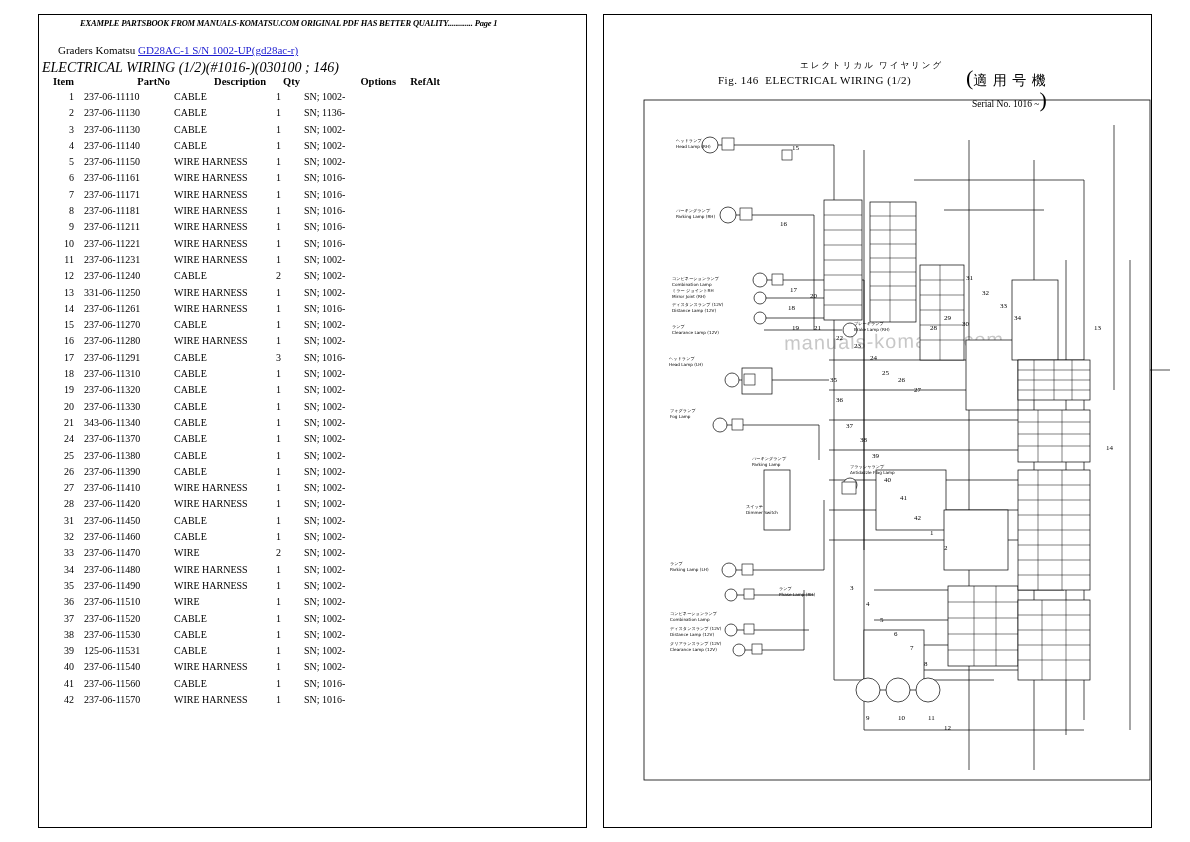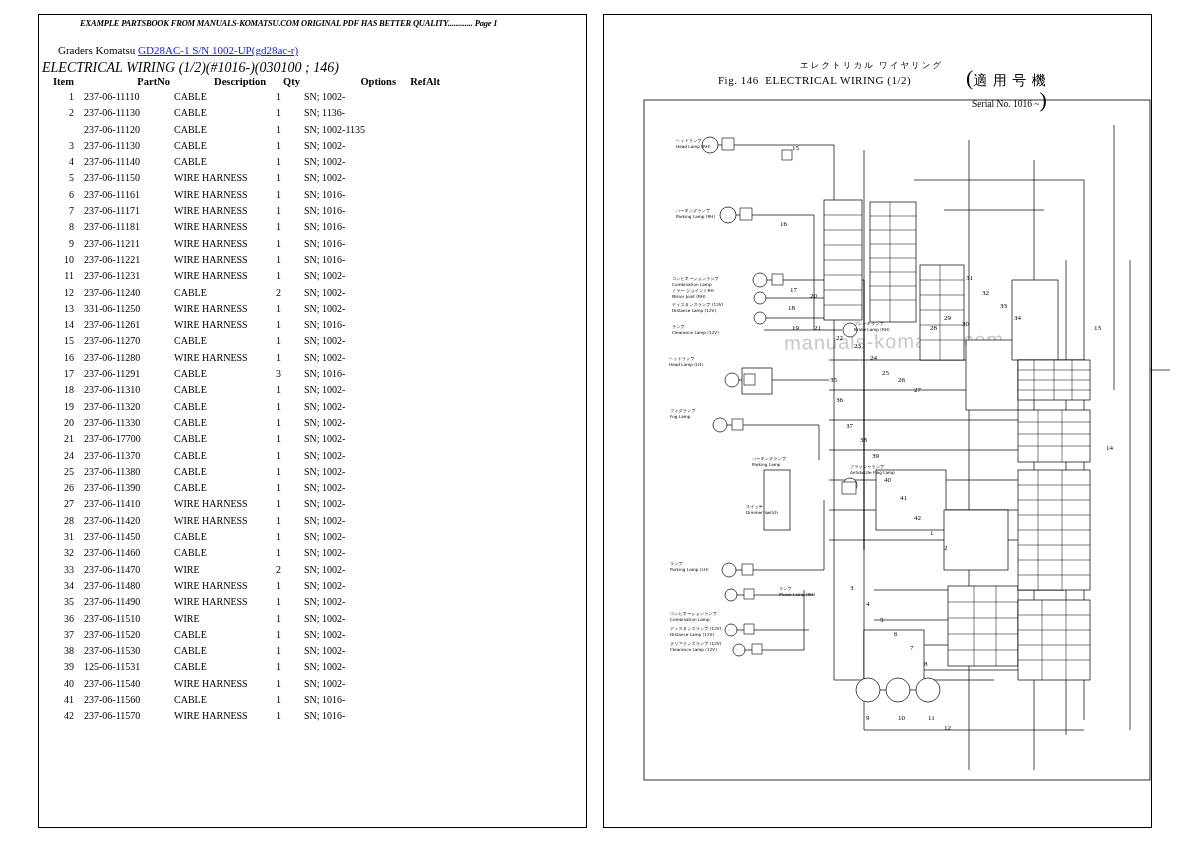--- a/index.html
+++ b/index.html
@@ -75,28 +75,20 @@
           </tr>
           <tr>
             <td class="c-item">2</td>
             <td class="c-part">237-06-11130</td>
             <td class="c-desc">CABLE</td>
             <td class="c-qty">1</td>
             <td class="c-opt">SN; 1136-</td>
             <td class="c-ref"></td>
           </tr>
           <tr>
-            <td class="c-item"></td>
-            <td class="c-part">237-06-11120</td>
-            <td class="c-desc">CABLE</td>
-            <td class="c-qty">1</td>
-            <td class="c-opt">SN; 1002-1135</td>
-            <td class="c-ref"></td>
-          </tr>
-          <tr>
             <td class="c-item">3</td>
             <td class="c-part">237-06-11130</td>
             <td class="c-desc">CABLE</td>
             <td class="c-qty">1</td>
             <td class="c-opt">SN; 1002-</td>
             <td class="c-ref"></td>
           </tr>
           <tr>
             <td class="c-item">4</td>
             <td class="c-part">237-06-11140</td>
@@ -228,21 +220,21 @@
           <tr>
             <td class="c-item">20</td>
             <td class="c-part">237-06-11330</td>
             <td class="c-desc">CABLE</td>
             <td class="c-qty">1</td>
             <td class="c-opt">SN; 1002-</td>
             <td class="c-ref"></td>
           </tr>
           <tr>
             <td class="c-item">21</td>
-            <td class="c-part">237-06-17700</td>
+            <td class="c-part">343-06-11340</td>
             <td class="c-desc">CABLE</td>
             <td class="c-qty">1</td>
             <td class="c-opt">SN; 1002-</td>
             <td class="c-ref"></td>
           </tr>
           <tr>
             <td class="c-item">24</td>
             <td class="c-part">237-06-11370</td>
             <td class="c-desc">CABLE</td>
             <td class="c-qty">1</td>

